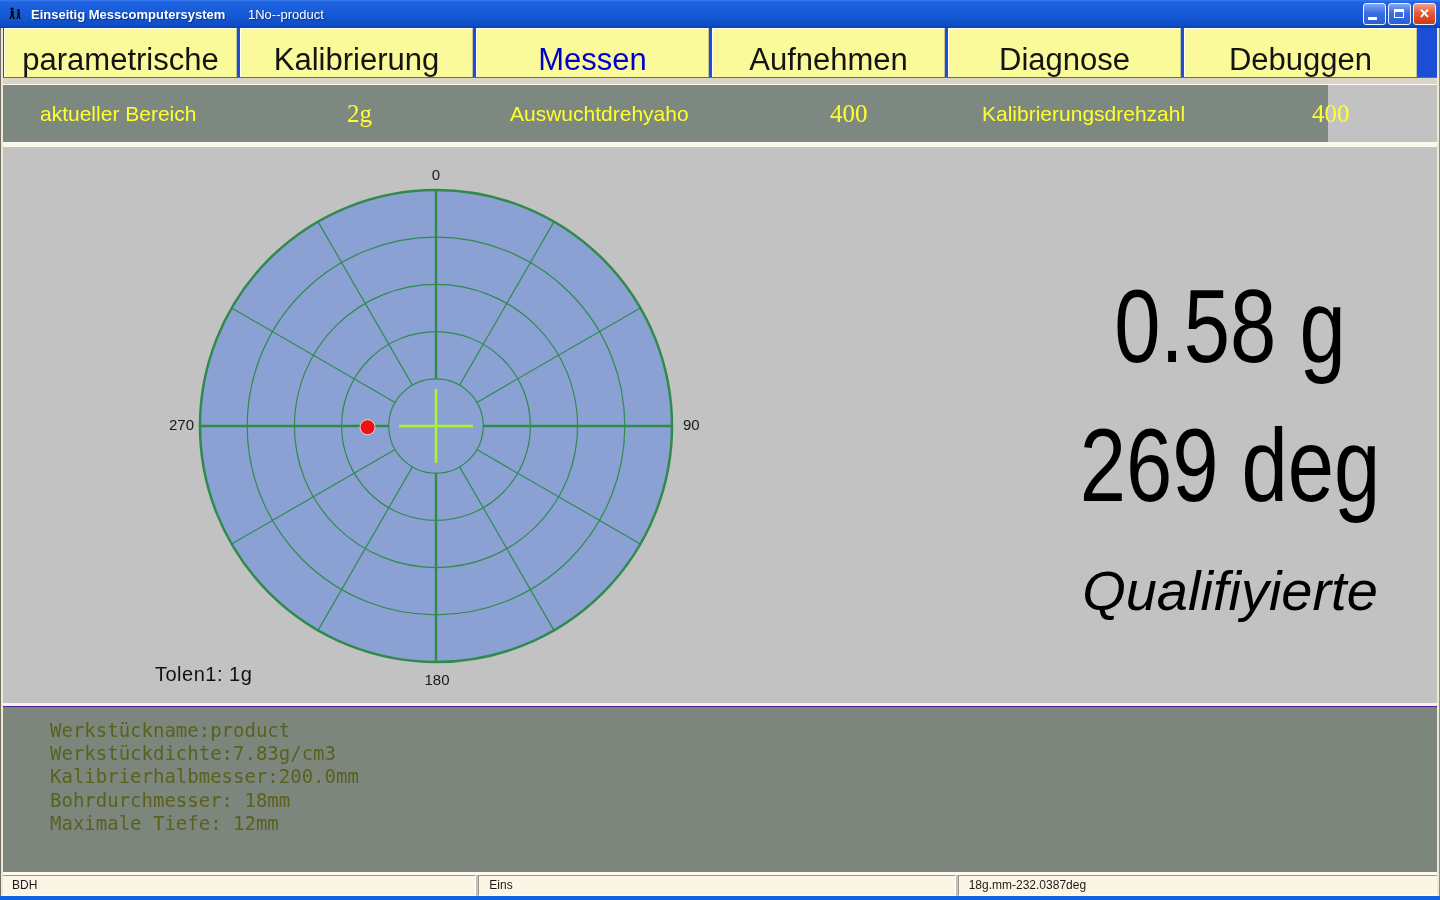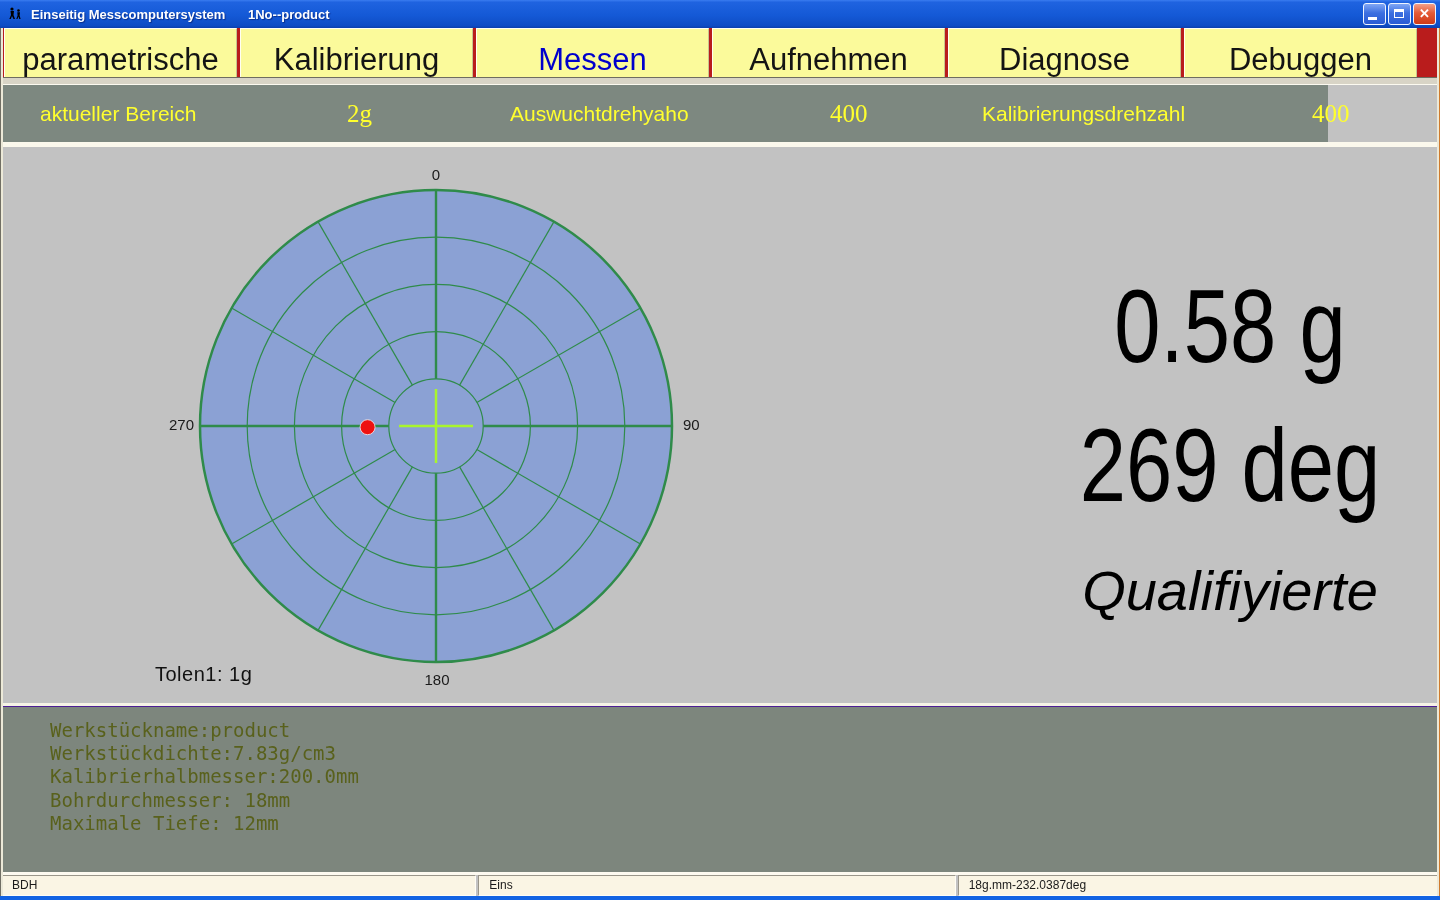--- a/index.html
+++ b/index.html
@@ -5,32 +5,32 @@
   html,body{margin:0;padding:0;background:#555;}
   .screen{position:relative;width:1440px;height:900px;overflow:hidden;
           background:#c2c2c2;font-family:"Liberation Sans",sans-serif;
           -webkit-font-smoothing:none;}
   
   .titlebar{position:absolute;left:0;top:0;width:1440px;height:28px;
     background:linear-gradient(180deg,#3a7cf0 0%,#1f63e0 8%,#1459d6 55%,#0e4cc4 92%,#0a3fae 100%);
     display:flex;align-items:center;}
   .app-icon{width:20px;height:20px;margin:0 6px 0 5px;display:flex;align-items:center;justify-content:center;}
   .tb-title{color:#fff;font-weight:bold;font-size:13px;text-shadow:1px 1px 1px #0a2f8c;margin-right:8px;}
-  .tb-sub{color:#fff;font-weight:bold;font-size:13px;text-shadow:1px 1px 1px #0a2f8c;position:absolute;left:248px;}
+  .tb-sub{color:#fff;font-weight:normal;font-size:13px;text-shadow:1px 1px 1px #0a2f8c;position:absolute;left:248px;}
   .winbtns{position:absolute;right:4px;top:3px;display:flex;gap:2px;}
   .wbtn{width:23px;height:22px;border-radius:3px;border:1px solid #eef4ff;
     background:linear-gradient(180deg,#7fa6f5 0%,#3c6fe0 45%,#2a5cd4 100%);
     position:relative;box-sizing:border-box;cursor:default;}
   .wbtn.close{background:linear-gradient(180deg,#f3a089 0%,#e45a36 45%,#cf3a18 100%);
     color:#fff;font-size:13px;font-weight:bold;text-align:center;line-height:19px;}
   .glyph-min{position:absolute;left:4px;bottom:4px;width:9px;height:3px;background:#fff;}
   .glyph-restore{position:absolute;left:5px;top:5px;width:10px;height:9px;
     border:1px solid #fff;border-top:3px solid #fff;box-sizing:border-box;}
   
-  .tabbar{position:absolute;left:0;top:28px;width:1440px;height:49px;background:#b91c1c;
+  .tabbar{position:absolute;left:0;top:28px;width:1440px;height:49px;background:#1d4ed8;
     display:flex;padding-left:4px;box-sizing:border-box;}
   .tab{width:233px;height:49px;margin-right:3px;background:#fbfa9b;
     border-left:1px solid #fffff2;border-top:1px solid #fffff2;border-right:1px solid #c8c48f;
     box-sizing:border-box;display:flex;align-items:flex-end;justify-content:center;
     overflow:hidden;font-size:31px;line-height:1.05;color:#141414;cursor:default;}
   .tab.active{color:#0000cc;}
   .groove{position:absolute;left:0;top:77px;width:1440px;height:8px;background:#d8d4c6;
     border-top:1px solid #6e6c60;border-bottom:1px solid #fcfaf0;box-sizing:border-box;}
   
   .infobar{position:absolute;left:0;top:85px;width:1328px;height:57px;background:#7d8880;}

